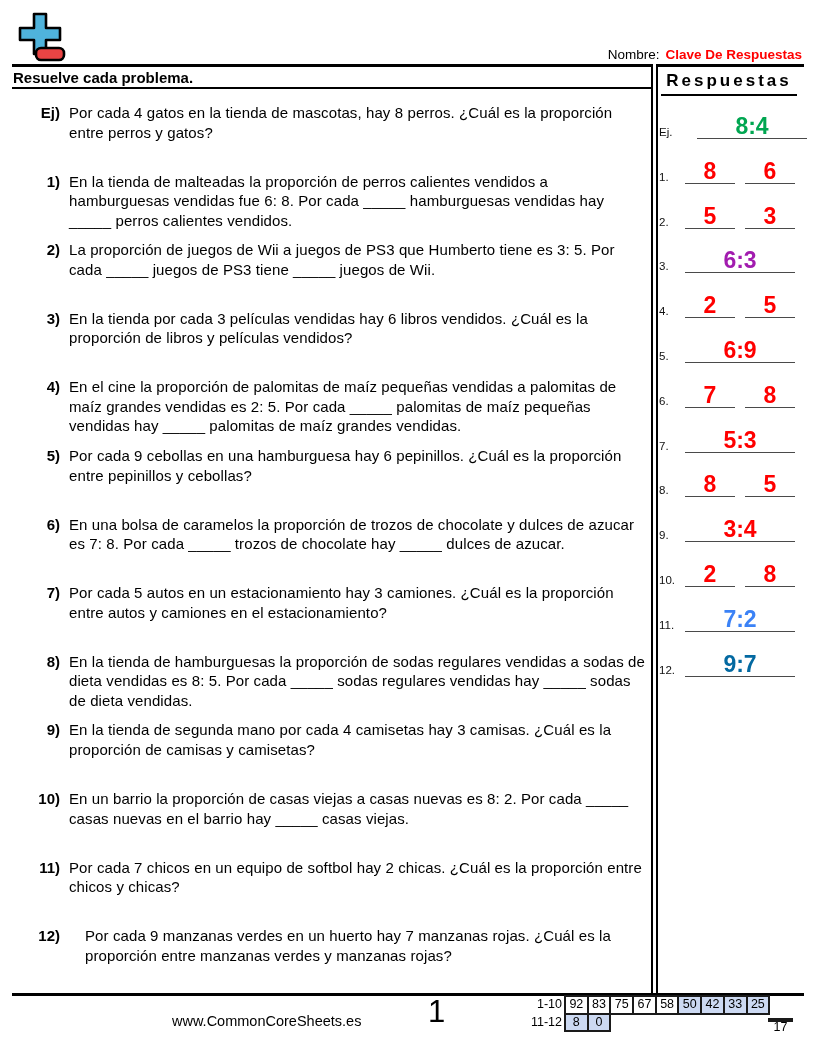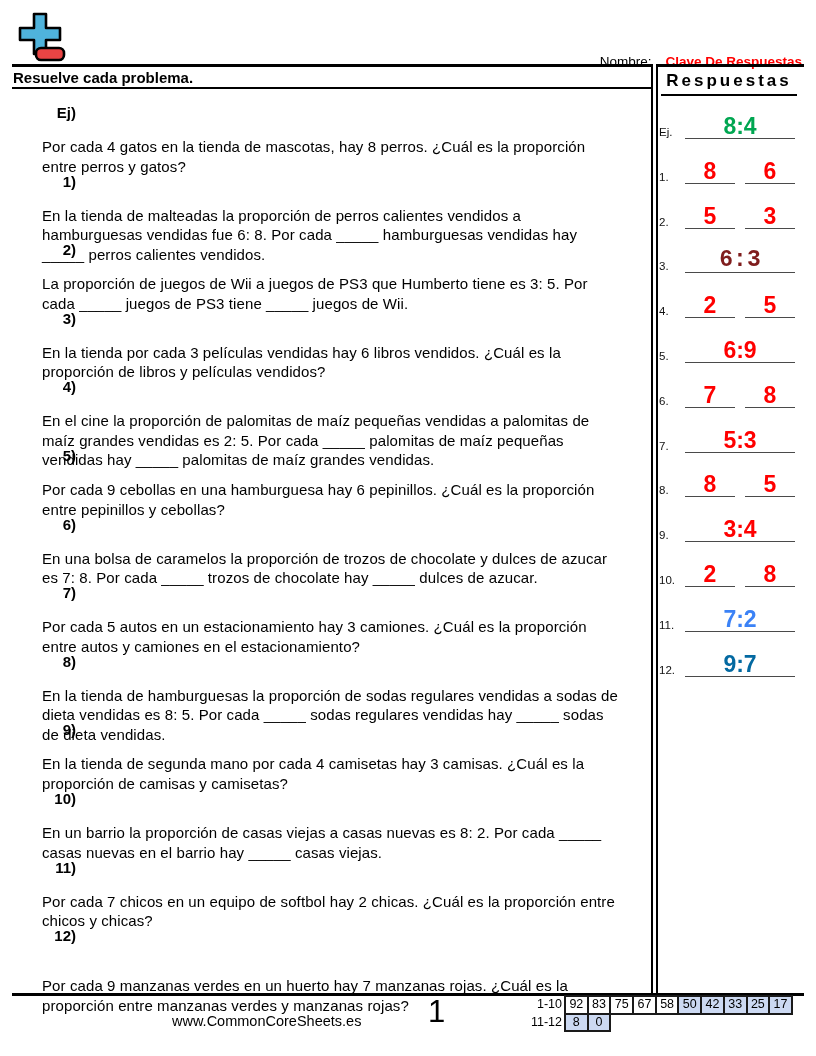--- a/index.html
+++ b/index.html
@@ -5,31 +5,31 @@
   html,body { margin:0; padding:0; background:#fff; }
   .page {
     position:relative; width:816px; height:1056px; background:#fff;
     font-family:"Liberation Sans","DejaVu Sans",sans-serif; color:#000;
     overflow:hidden;
   }
   
   .logo-svg { position:absolute; left:14px; top:12px; }
   .title { position:absolute; left:205px; top:44px; width:250px; text-align:center;
            font-size:17.5px; letter-spacing:.2px; }
-  .name-block { position:absolute; top:54px; right:14px; display:flex; gap:14px;
+  .name-block { position:absolute; top:47px; right:14px; display:flex; gap:6px;
                 font-size:13.5px; white-space:nowrap; }
   .name-value { color:#ff0000; font-weight:bold; }
   .header-rule { position:absolute; left:12px; width:792px; top:64px; height:3px; background:#000; }
   .instruction { position:absolute; left:13px; top:69px; font-size:15px; font-weight:bold; }
   .left-rule { position:absolute; left:12px; top:87px; width:641px; height:2px; background:#000; }
   .divider { position:absolute; left:651px; top:64px; height:931px; width:3px;
              border-left:2px solid #000; border-right:2px solid #000; background:#fff; }
   
   #problem-list { position:absolute; left:26px; top:100px; width:625px; }
-  .problem { position:absolute; left:16px; width:625px; display:flex;flex-direction:column; }
+  .problem { position:absolute; left:0; width:625px; display:flex; }
   .problem-num { width:34px; flex:0 0 34px; text-align:right; padding-right:9px;
                  font-weight:bold; font-size:15px; line-height:19.5px; }
   .problem-text { flex:1; max-width:578px; font-size:15px; line-height:19.5px; letter-spacing:.1px; }
   
   .answers-title { position:absolute; left:661px; top:71px; width:136px; text-align:center;
                    font-size:17px; font-weight:bold; letter-spacing:3px;
                    border-bottom:2.5px solid #000; padding-bottom:3px; }
   #answer-list { position:absolute; left:656px; top:0; width:156px; }
   .answer-item { position:absolute; left:0; width:156px; display:flex; align-items:flex-end; }
   .answer-label { flex:0 0 26px; font-size:11.5px; color:#111; padding-left:3px; padding-bottom:1px; }
@@ -123,21 +123,21 @@
         <span class="problem-text">Por cada 7 chicos en un equipo de softbol hay 2 chicas. ¿Cuál es la proporción entre chicos y chicas?</span>
       </div>
       <div class="problem" style="top: 826.2px; gap: 16px;">
         <span class="problem-num">12)</span>
         <span class="problem-text">Por cada 9 manzanas verdes en un huerto hay 7 manzanas rojas. ¿Cuál es la proporción entre manzanas verdes y manzanas rojas?</span>
       </div>
     </div>
 
   <div class="answers-title">Respuestas</div>
   <div id="answer-list">
-      <div class="answer-item" style="top: 115px;">
+      <div class="answer-item" style="top: 115px; gap: 12px;">
         <span class="answer-label">Ej.</span>
         <span class="answer-blank single">
           <span class="answer-value" style="color: rgb(0, 166, 81);">8:4</span>
         </span>
       </div>
       <div class="answer-item" style="top: 159.8px;">
         <span class="answer-label">1.</span>
         <span class="answer-blank double">
           <span class="answer-value" style="color: rgb(255, 0, 0);">8</span>
         </span>
@@ -150,21 +150,21 @@
         <span class="answer-blank double">
           <span class="answer-value" style="color: rgb(255, 0, 0);">5</span>
         </span>
         <span class="answer-blank double">
           <span class="answer-value" style="color: rgb(255, 0, 0);">3</span>
         </span>
       </div>
       <div class="answer-item" style="top: 249.4px;">
         <span class="answer-label">3.</span>
         <span class="answer-blank single">
-          <span class="answer-value" style="color: #7f1d1d; font-family: Liberation Mono, monospace;">6:3</span>
+          <span class="answer-value" style="color: #a21caf;">6:3</span>
         </span>
       </div>
       <div class="answer-item" style="top: 294.2px;">
         <span class="answer-label">4.</span>
         <span class="answer-blank double">
           <span class="answer-value" style="color: rgb(255, 0, 0);">2</span>
         </span>
         <span class="answer-blank double">
           <span class="answer-value" style="color: rgb(255, 0, 0);">5</span>
         </span>
@@ -236,21 +236,21 @@
         <span class="score-label">1-10</span>
         <span class="score-cell">92</span>
         <span class="score-cell">83</span>
         <span class="score-cell">75</span>
         <span class="score-cell">67</span>
         <span class="score-cell">58</span>
         <span class="score-cell shaded" style="background: rgb(204, 217, 242);">50</span>
         <span class="score-cell shaded" style="background: rgb(204, 217, 242);">42</span>
         <span class="score-cell shaded" style="background: rgb(204, 217, 242);">33</span>
         <span class="score-cell shaded" style="background: rgb(204, 217, 242);">25</span>
-        <span class="score-cell shaded" style="background: rgb(204, 217, 242);">17</span>
+        <span class="score-cell shaded" style="background: rgb(204, 217, 242); margin-top: 23px;">17</span>
       </div>
       <div class="score-row">
         <span class="score-label">11-12</span>
         <span class="score-cell shaded" style="background: rgb(204, 217, 242);">8</span>
         <span class="score-cell shaded" style="background: rgb(204, 217, 242);">0</span>
       </div>
     </div>
 
 </div>
 

